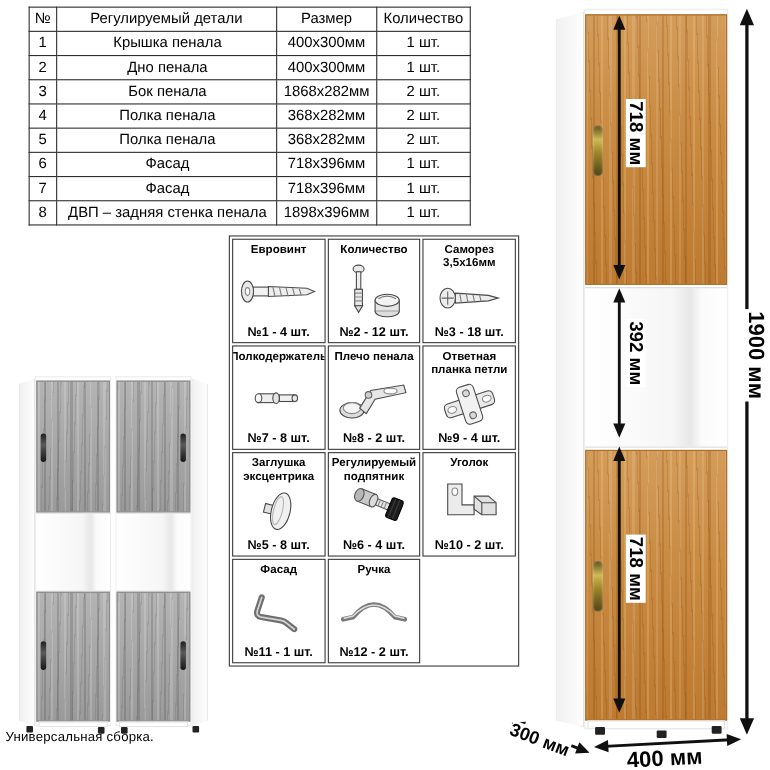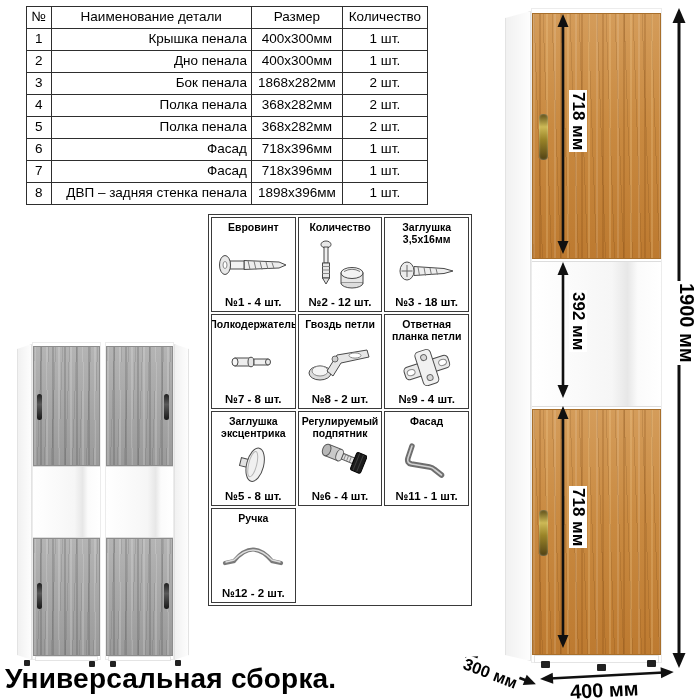--- a/index.html
+++ b/index.html
@@ -8,21 +8,21 @@
     background:#ffffff;color:#000;
     font-family:"Liberation Sans",sans-serif;
   }
 
   
   .parts{position:absolute;left:26px;top:6px;width:402px;border-collapse:collapse;
          font-size:13.5px;line-height:1.25;background:#fff}
   .parts th,.parts td{border:1.3px solid #2e2e2e;padding:1px 4px;height:19px;vertical-align:middle}
   .parts th{font-weight:normal;text-align:center}
   .parts td.c{text-align:center}
-  .parts td.n{text-align:right;padding-left:6px}
+  .parts td.n{text-align:center;padding-left:6px}
 
   
   .hw-grid{position:absolute;left:208px;top:214px;width:264px;height:392px;box-sizing:border-box;
            border:1.6px solid #3a3a3a;padding:2px;display:grid;gap:2px;
            grid-template-columns:repeat(3,1fr);grid-template-rows:repeat(4,1fr)}
   .hw-cell{border:1.6px solid #3a3a3a;display:flex;flex-direction:column;align-items:center;
            justify-content:space-between;padding:3px 2px;overflow:hidden;background:#fff}
   .hw-name{font-weight:bold;font-size:10.5px;text-align:center;line-height:1.15}
   .hw-count{font-weight:bold;font-size:11.5px;white-space:nowrap}
   .hw-icon{flex:1;display:flex;align-items:center;justify-content:center;width:100%}
@@ -60,30 +60,30 @@
   .handle.gold{width:9px;height:46px;
     background:linear-gradient(180deg,#5e4e18,#cdb956 28%,#9a8428 55%,#6b591c 85%,#4e4013);
     box-shadow:inset 0 0 2px rgba(255,255,255,.55)}
   .handle.dark{width:5px;height:26px;background:linear-gradient(180deg,#1f1f1f,#5a5a5a 40%,#171717)}
 
   
   .arr{position:absolute;fill:#101010}
   .dimv{position:absolute;writing-mode:vertical-rl;font-weight:bold;background:#fff;
         font-size:17px;line-height:1.05;padding:2px 0;white-space:nowrap}
   .dimh{position:absolute;font-weight:bold;background:#fff;white-space:nowrap}
-  .caption{position:absolute;left:5px;top:663px;font-size:28px;font-weight:bold;letter-spacing:.2px}
+  .caption{position:absolute;left:5px;top:663px;font-size:12px;font-weight:normal;letter-spacing:.2px}
 </style>
 </head>
 <body>
 
 <table class="parts">
   <thead>
     <tr>
       <th>№</th>
-      <th>Наименование детали</th>
+      <th>Регулируемый детали</th>
       <th>Размер</th>
       <th>Количество</th>
     </tr>
   </thead>
   <tbody>
     <tr>
         <td class="c">1</td>
         <td class="n">Крышка пенала</td>
         <td class="c">400х300мм</td>
         <td class="c">1 шт.</td>
@@ -161,21 +161,21 @@
         <rect x="30" y="34" width="22" height="10" fill="#e6e6e6" stroke="#4a4a4a"></rect>
         <path d="M30 44 a11 5 0 0 0 22 0" fill="#ddd" stroke="#4a4a4a"></path>
         <ellipse cx="41" cy="34" rx="11" ry="5.5" fill="#f3f3f3" stroke="#4a4a4a"></ellipse>
         <path d="M33 32.5 q8 -4.5 16 0" fill="none" stroke="#777"></path>
       </svg>
     </div>
     <div class="hw-count">№2 - 12 шт.</div>
   </div>
 
   <div class="hw-cell">
-    <div class="hw-name">Заглушка 3,5х16мм</div>
+    <div class="hw-name">Саморез 3,5х16мм</div>
     <div class="hw-icon">
       <svg width="58" height="26" viewBox="0 0 58 26">
         <polygon points="16,8.5 46,10.5 55,13 46,15.5 16,17.5" fill="#ededed" stroke="#4a4a4a"></polygon>
         <path d="M20 9 l1.5 8.5 M26 9.5 l1.5 8 M32 10 l1.5 7 M38 10.5 l1.5 6" stroke="#7a7a7a" fill="none"></path>
         <ellipse cx="9" cy="13" rx="7" ry="9" fill="#ececec" stroke="#4a4a4a"></ellipse>
         <path d="M9 7 v12 M3.5 13 h11" stroke="#666" fill="none"></path>
       </svg>
     </div>
     <div class="hw-count">№3 - 18 шт.</div>
   </div>
@@ -188,21 +188,21 @@
         <ellipse cx="6" cy="9" rx="3" ry="4" fill="#f6f6f6" stroke="#4a4a4a"></ellipse>
         <ellipse cx="22" cy="9" rx="3" ry="4.8" fill="#e4e4e4" stroke="#4a4a4a"></ellipse>
         <rect x="25" y="6" width="14" height="6" fill="#f0f0f0" stroke="#4a4a4a"></rect>
         <ellipse cx="39" cy="9" rx="2.5" ry="3" fill="#e8e8e8" stroke="#4a4a4a"></ellipse>
       </svg>
     </div>
     <div class="hw-count">№7 - 8 шт.</div>
   </div>
 
   <div class="hw-cell">
-    <div class="hw-name">Гвоздь петли</div>
+    <div class="hw-name">Плечо пенала</div>
     <div class="hw-icon">
       <svg width="66" height="42" viewBox="0 0 66 42">
         <ellipse cx="13" cy="32" rx="11" ry="7" fill="#dcdcdc" stroke="#4a4a4a"></ellipse>
         <ellipse cx="13" cy="30" rx="8" ry="5" fill="#f4f4f4" stroke="#8a8a8a"></ellipse>
         <path d="M20 30 L30 14 L60 9 L62 16 L34 22 L26 35 Z" fill="#e6e6e6" stroke="#4a4a4a"></path>
         <ellipse cx="48" cy="14.5" rx="6" ry="2.6" fill="#fff" stroke="#8a8a8a"></ellipse>
         <circle cx="28" cy="18" r="3" fill="#cfcfcf" stroke="#666"></circle>
       </svg>
     </div>
     <div class="hw-count">№8 - 2 шт.</div>
@@ -251,20 +251,32 @@
           <rect x="26" y="12" width="12" height="6" fill="#e2e2e2" stroke="#555"></rect>
           <path d="M28.5 12 v6 M31.5 12 v6 M34.5 12 v6" stroke="#8a8a8a" fill="none"></path>
           <rect x="38" y="5.5" width="11" height="19" rx="2" fill="#1c1c1c" stroke="#000"></rect>
           <path d="M41 6 v18 M45 6 v18" stroke="#3d3d3d" fill="none"></path>
         </g>
       </svg>
     </div>
     <div class="hw-count">№6 - 4 шт.</div>
   </div>
 
+  <div class="hw-cell">
+    <div class="hw-name">Уголок</div>
+    <div class="hw-icon">
+      <svg width="58" height="46" viewBox="0 0 58 46">
+        <path d="M9 4 h13 v19 h11 v9 H9 Z" fill="#ececec" stroke="#4a4a4a"></path>
+        <ellipse cx="15.5" cy="11" rx="2.6" ry="3.3" fill="#fff" stroke="#8a8a8a"></ellipse>
+        <path d="M33 15 h13 l7 6 v11 h-13 l-7 -5 Z" fill="#e1e1e1" stroke="#4a4a4a"></path>
+        <path d="M33 15 l7 6 h13 M40 21 v11" fill="none" stroke="#4a4a4a"></path>
+      </svg>
+    </div>
+    <div class="hw-count">№10 - 2 шт.</div>
+  </div>
 
   <div class="hw-cell">
     <div class="hw-name">Фасад</div>
     <div class="hw-icon">
       <svg width="56" height="38" viewBox="0 0 56 38">
         <path d="M13 6 l-4 12 q-1.5 5 3.5 6 l18 3 q3 .5 5 2.5 l7 5.5" fill="none" stroke="#6e6e6e" stroke-width="5.5" stroke-linecap="round" stroke-linejoin="round"></path>
         <path d="M13 6 l-4 12 q-1.5 5 3.5 6 l18 3 q3 .5 5 2.5 l7 5.5" fill="none" stroke="#d2d2d2" stroke-width="1.6" stroke-linecap="round" stroke-linejoin="round"></path>
       </svg>
     </div>
     <div class="hw-count">№11 - 1 шт.</div>

